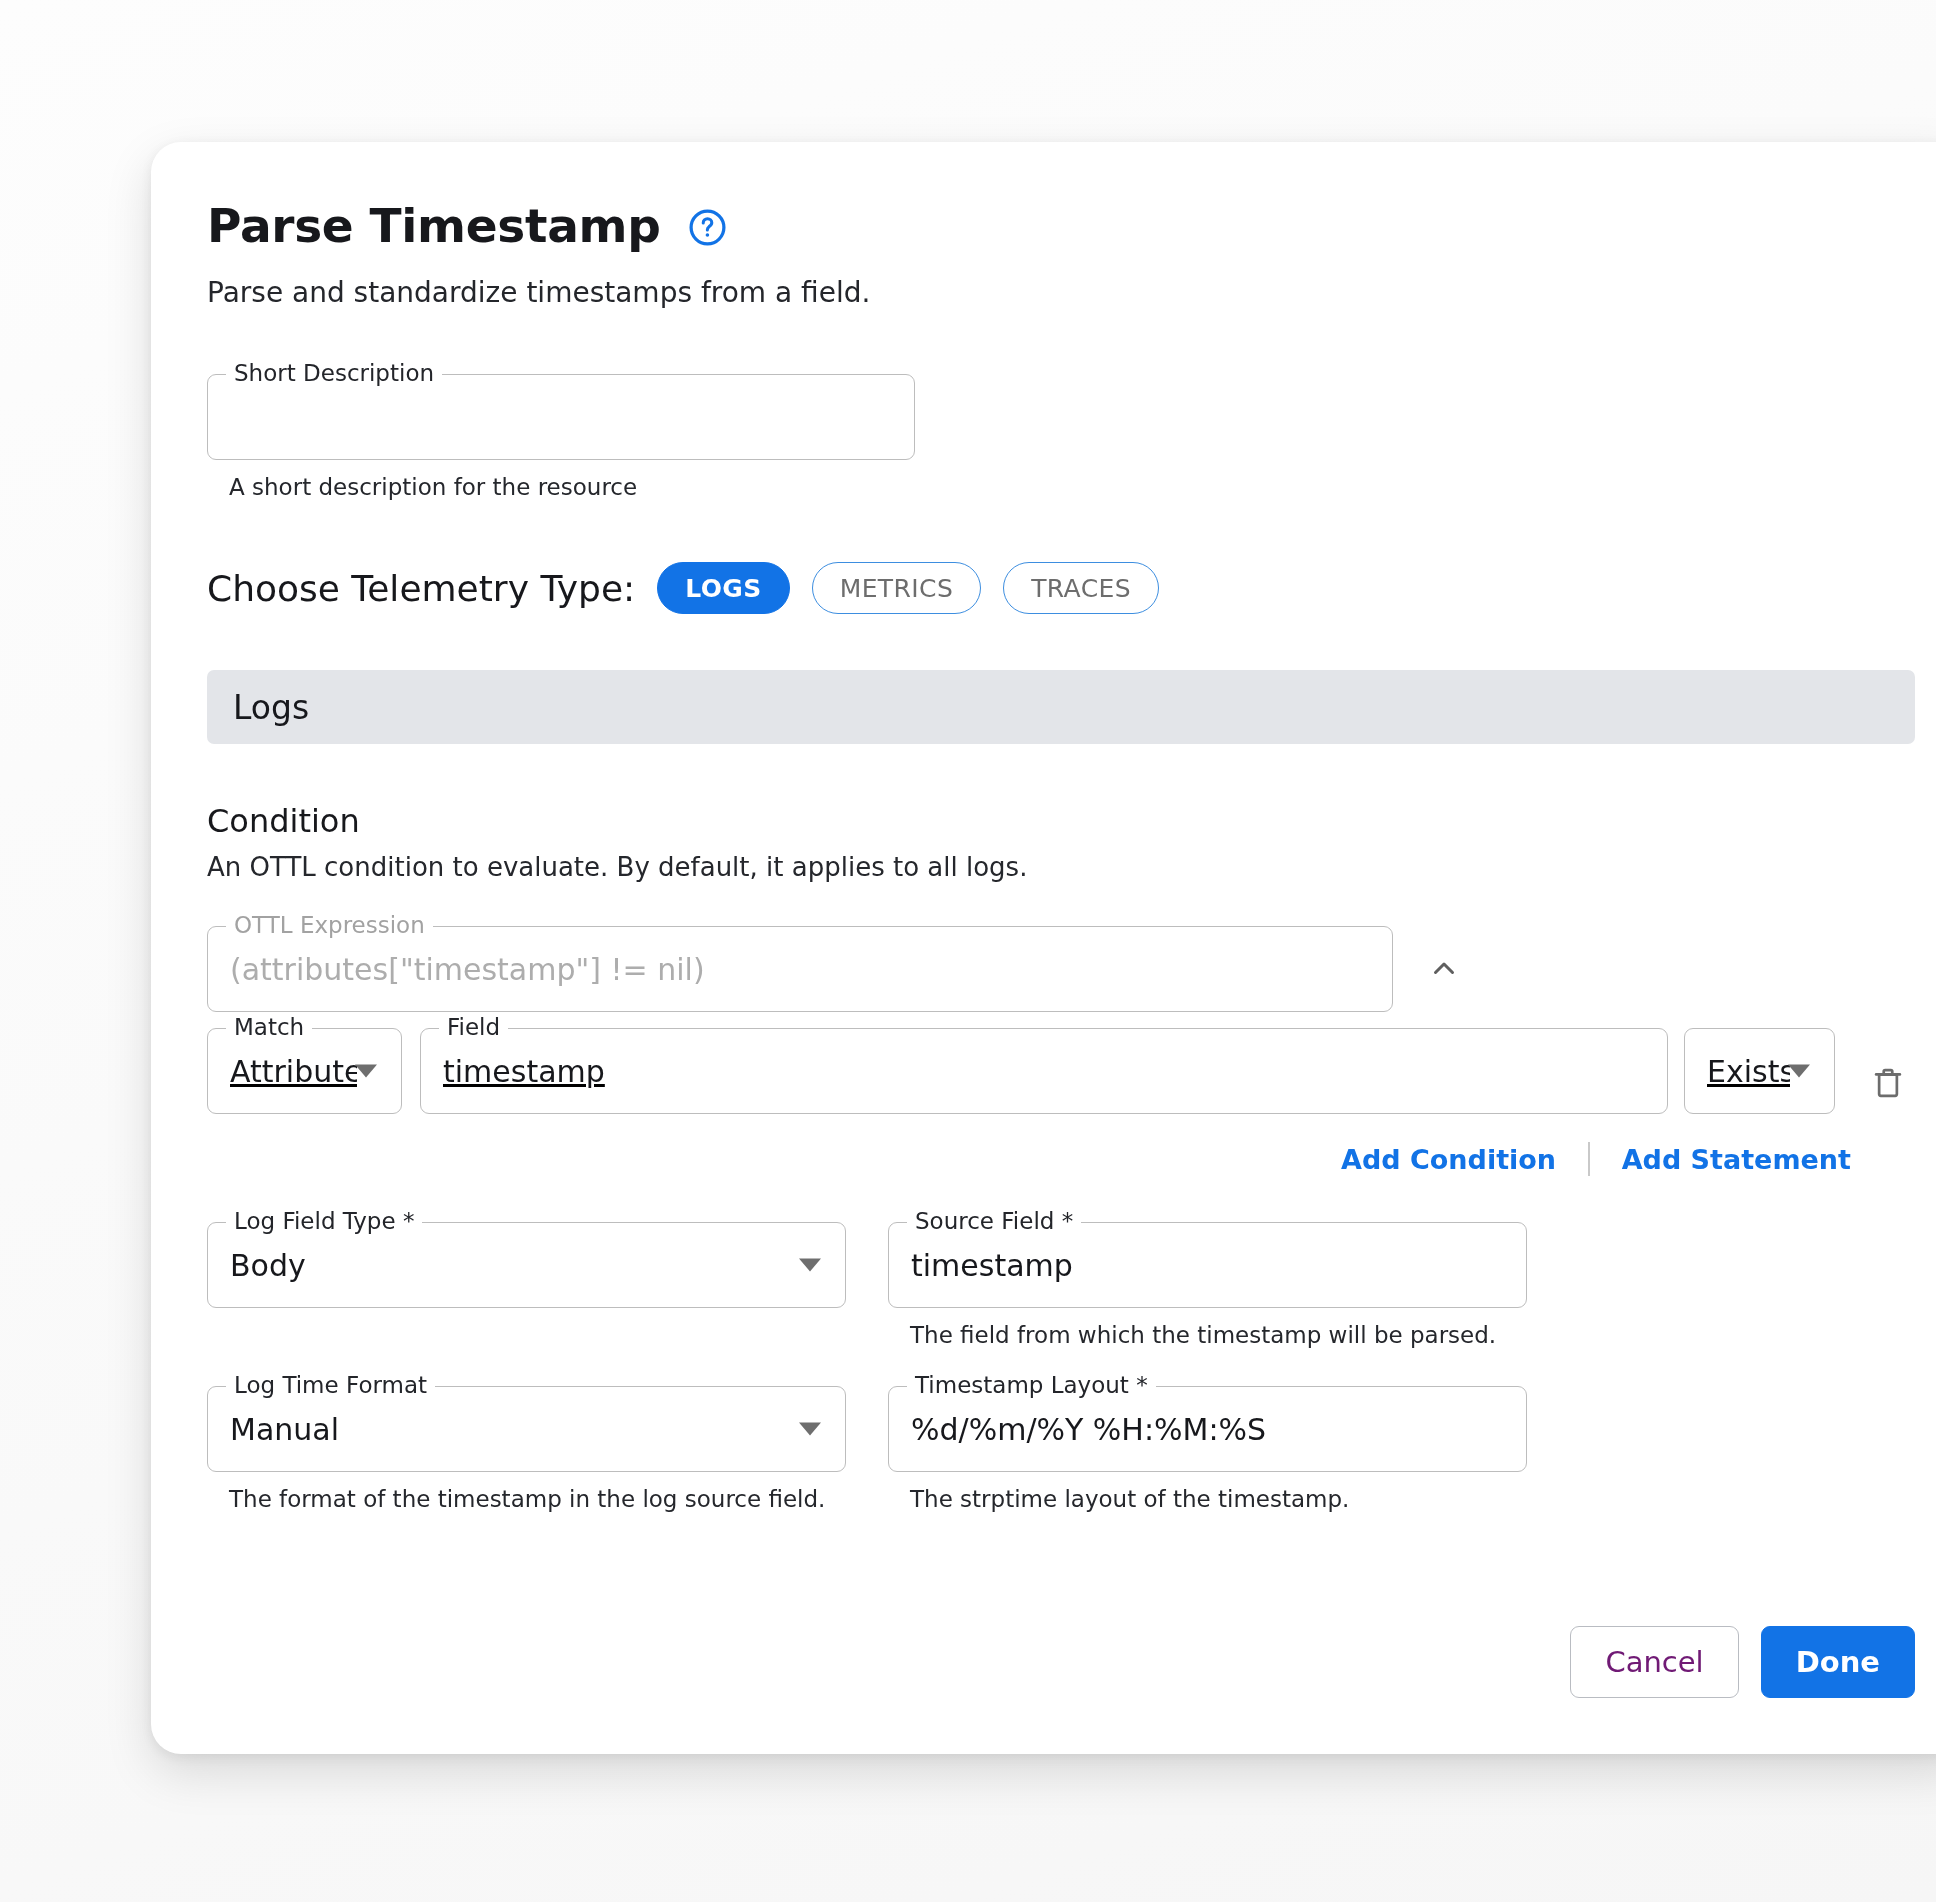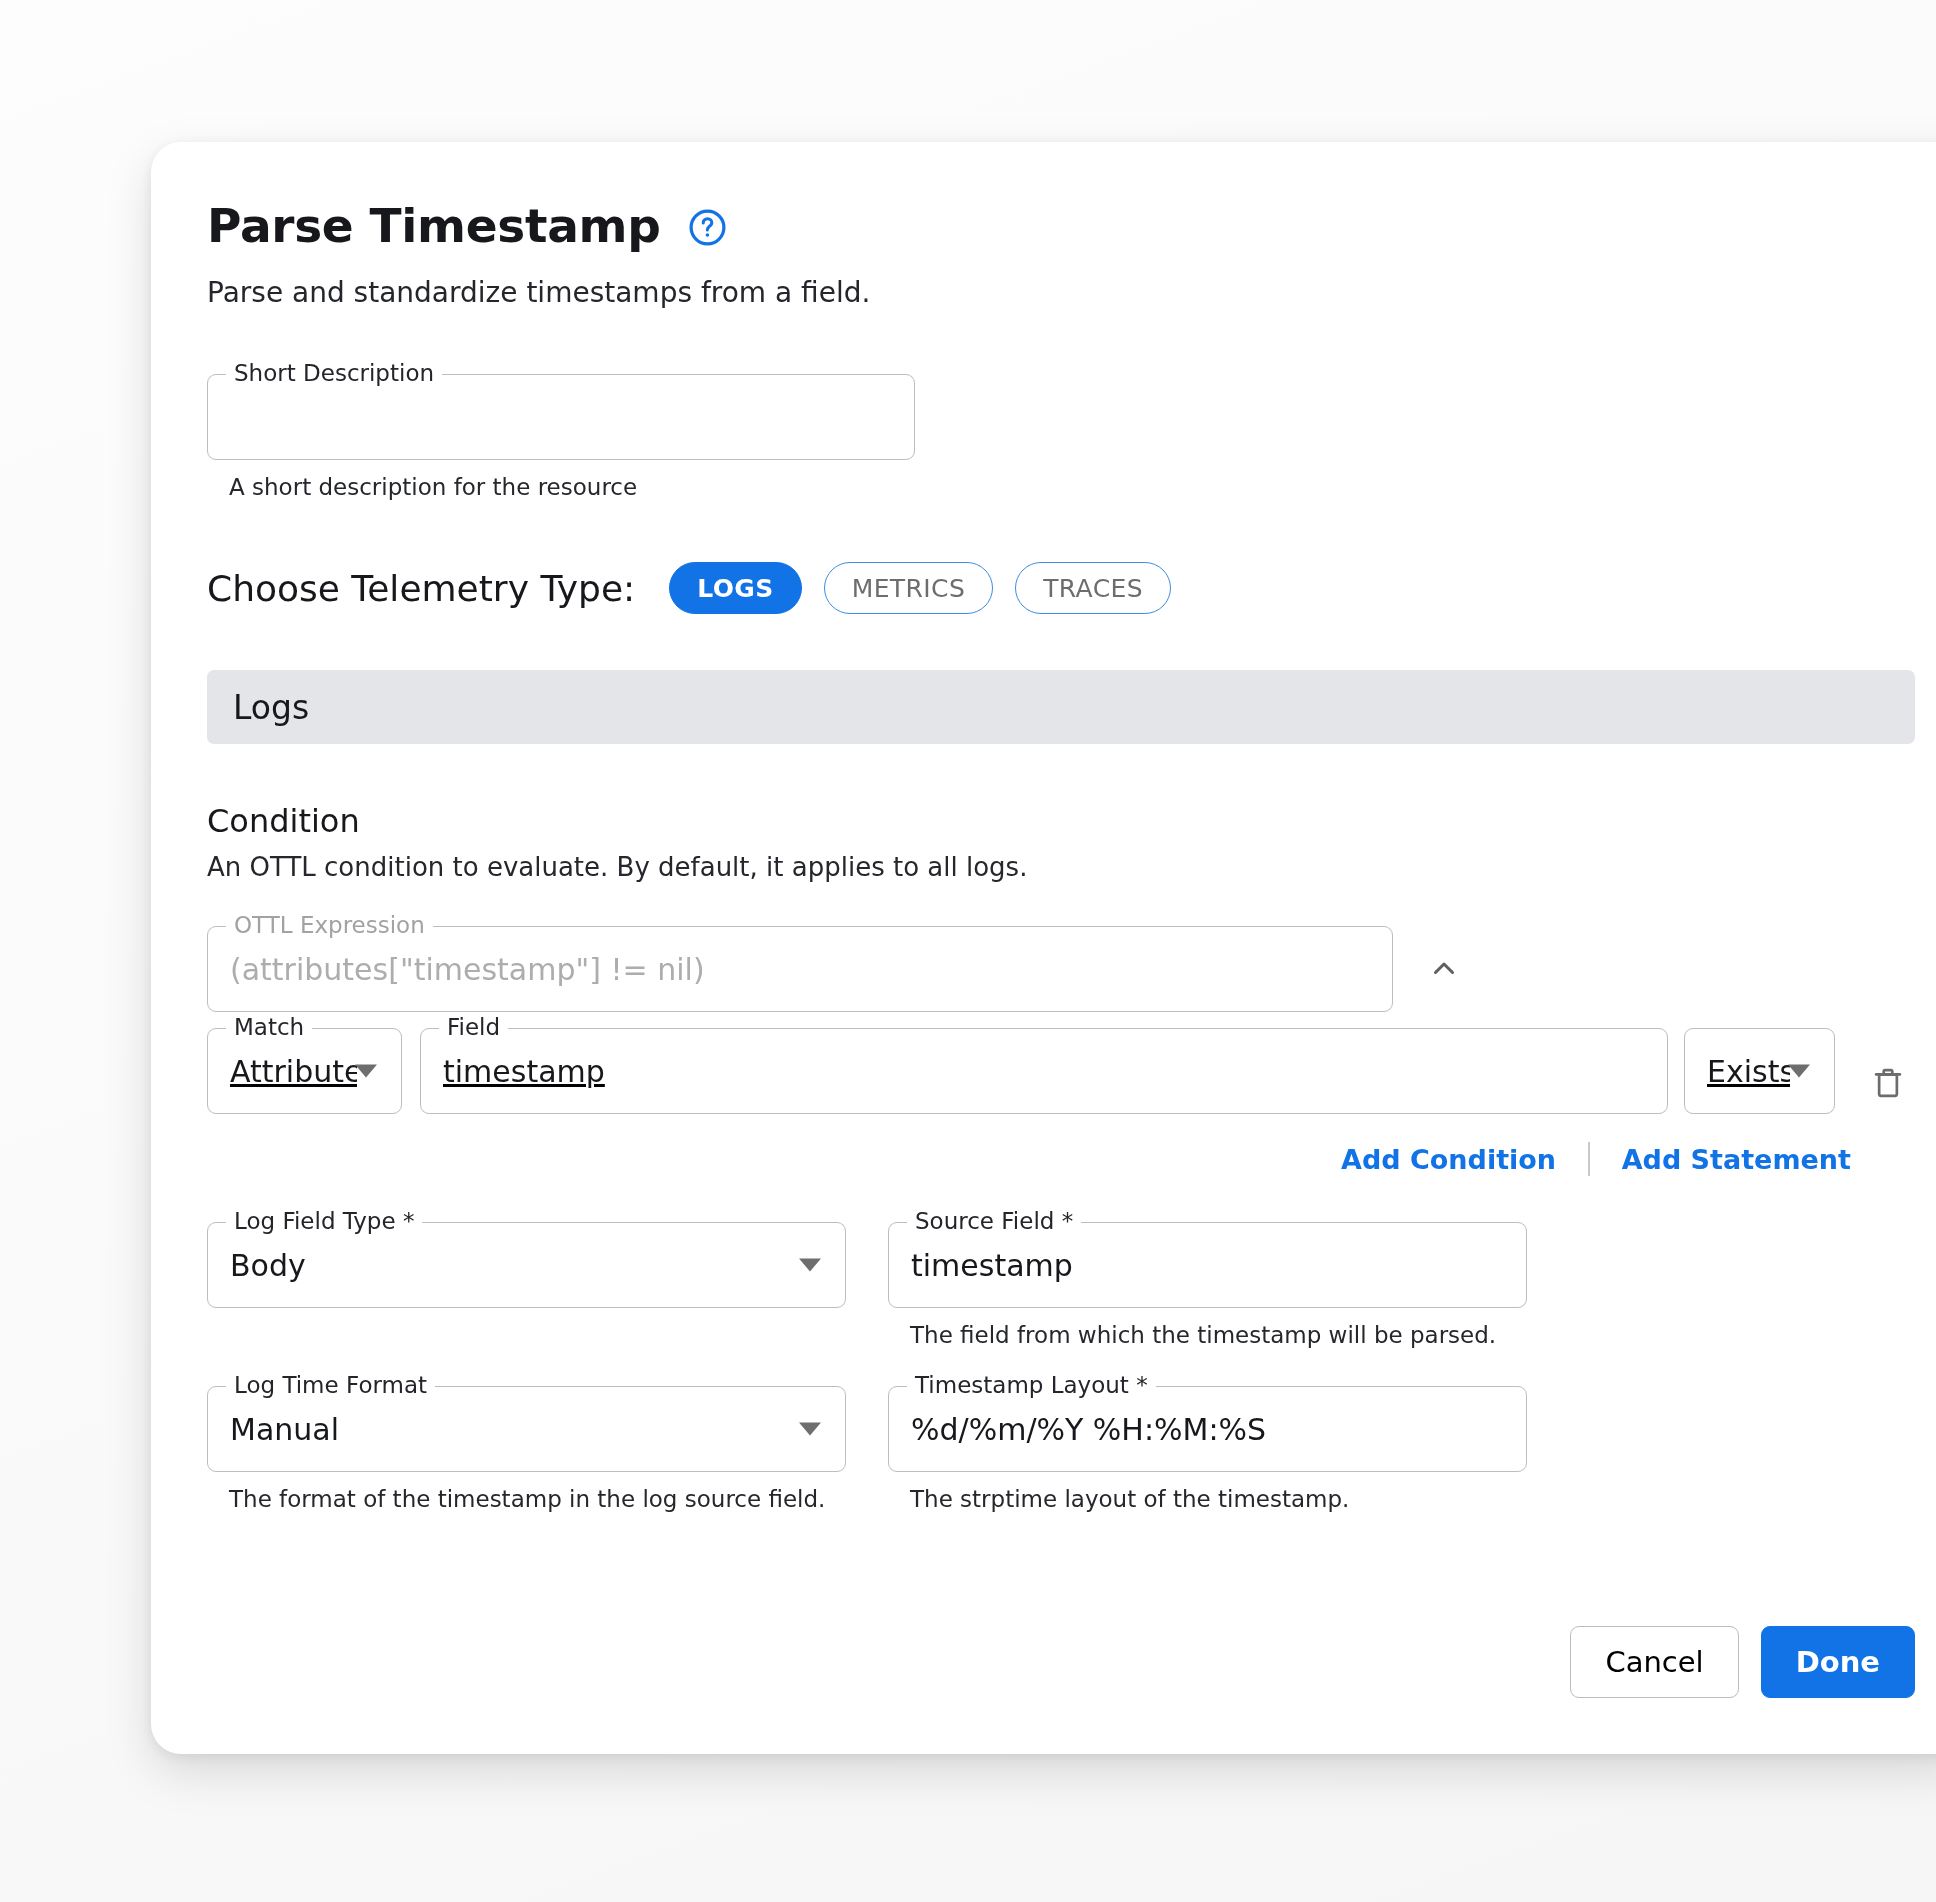--- a/index.html
+++ b/index.html
@@ -115,21 +115,20 @@
   .telemetry-row {
     margin-top: 62px;
     display: flex;
     align-items: center;
     gap: 22px;
   }
   .telemetry-label {
     font-size: 36px;
     font-weight: 500;
     color: #17181c;
-    margin-right: 12px;
   }
   .chip {
     height: 52px;
     border-radius: 26px;
     padding: 0 27px;
     display: inline-flex;
     align-items: center;
     justify-content: center;
     font-size: 25px;
     font-weight: 700;
@@ -253,21 +252,21 @@
     display: inline-flex;
     align-items: center;
     justify-content: center;
     font-size: 29px;
     cursor: pointer;
     padding: 0 34px;
     font-weight: 500;
   }
   .btn.secondary {
     background: #ffffff;
-    color: #000000;
+    color: #701a75;
     border: 1.6px solid #b9bcc2;
     min-width: 151px;
   }
   .btn.primary {
     background: #1273e6;
     color: #ffffff;
     border: 1.6px solid #1273e6;
     min-width: 129px;
     font-weight: 700;
   }

